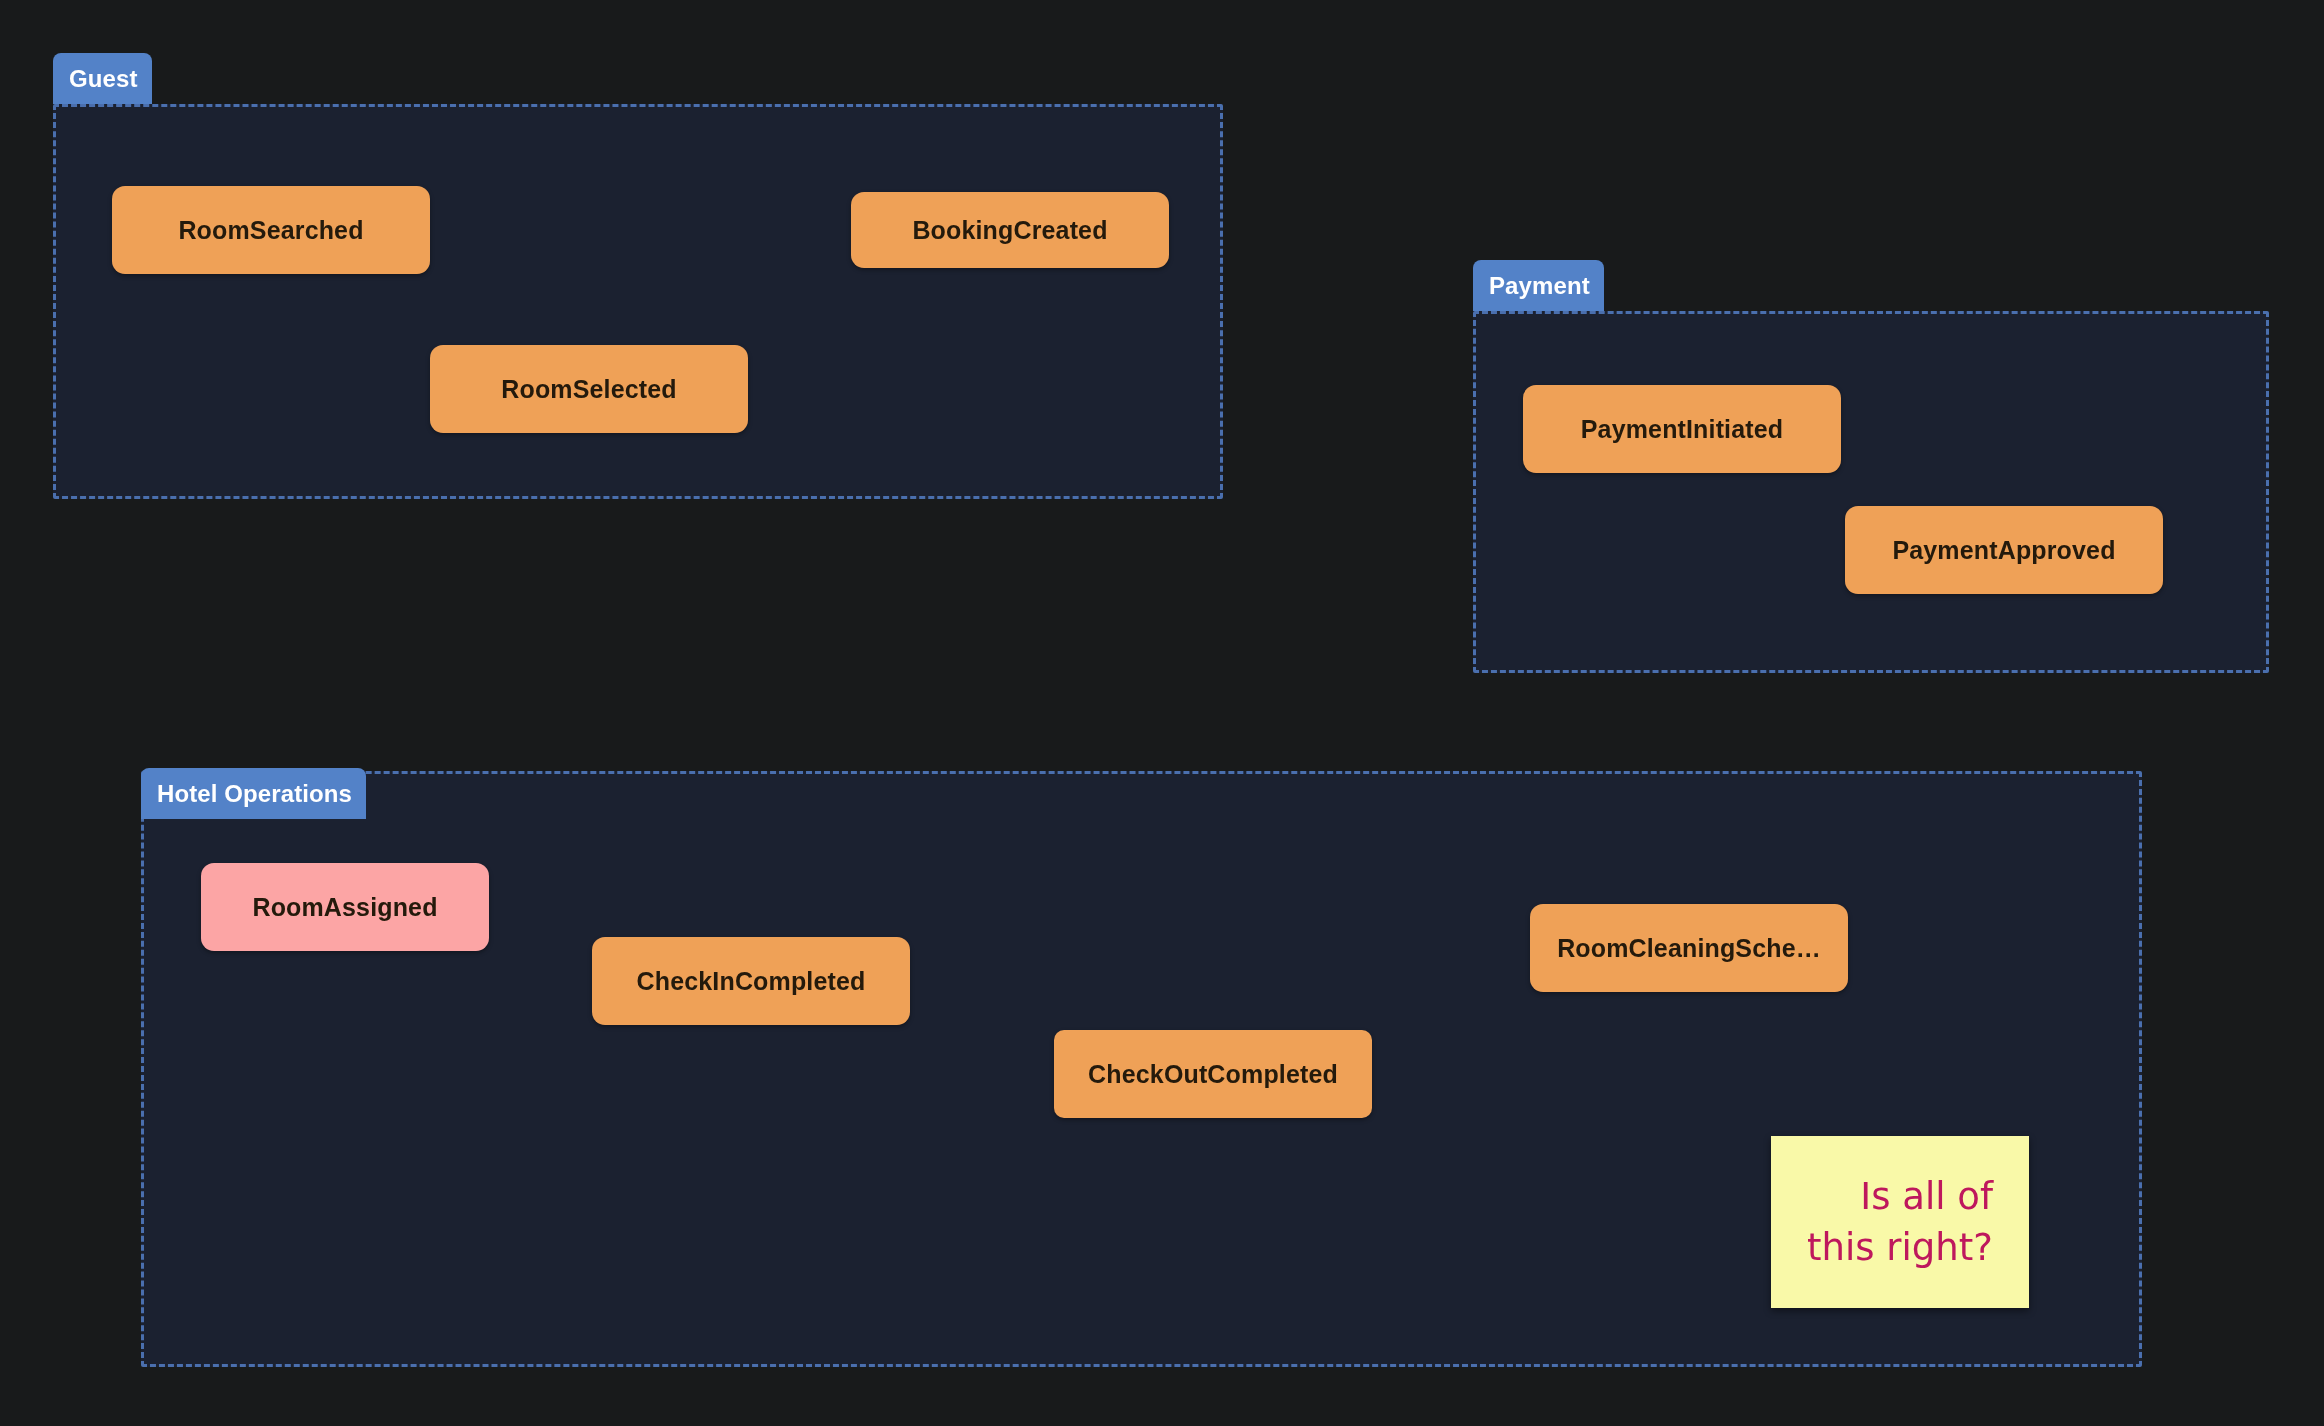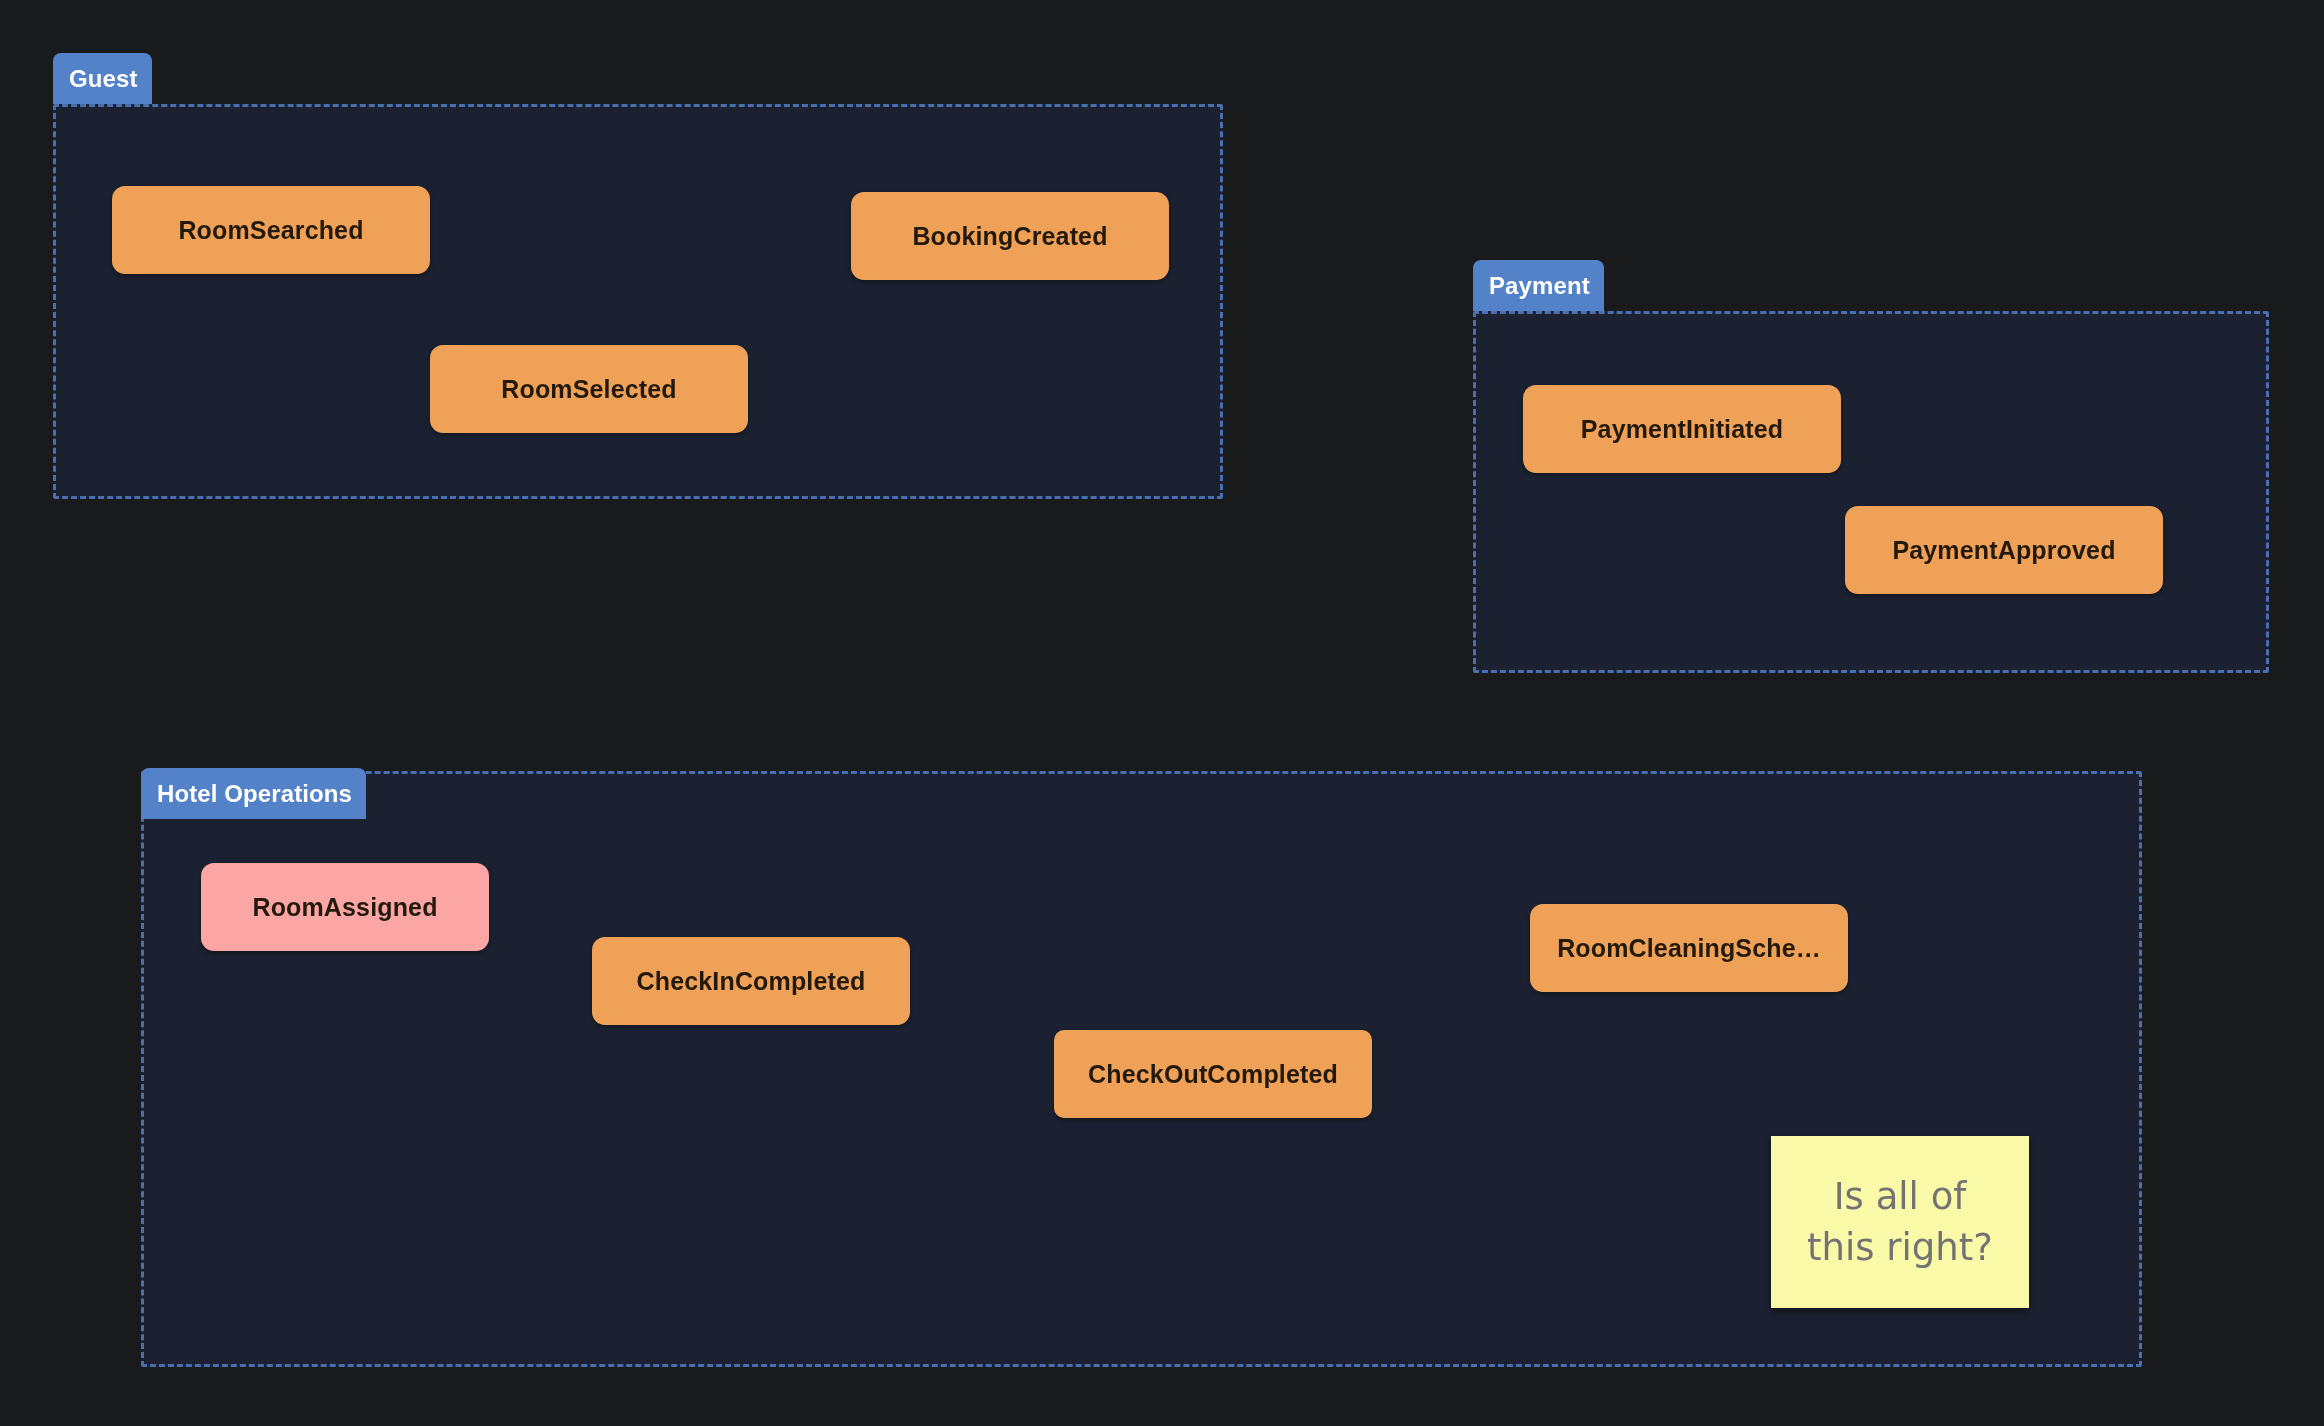--- a/index.html
+++ b/index.html
@@ -81,48 +81,48 @@
     text-overflow: ellipsis;
     white-space: nowrap;
     max-width: 100%;
   }
 
   
   .note {
     position: absolute;
     box-sizing: border-box;
     background: #f9f9a8;
-    color: #737373;
+    color: #be185d;
     font-family: "DejaVu Sans", sans-serif;
     font-size: 37px;
     line-height: 1.38;
     display: flex;
     align-items: center;
     justify-content: center;
-    text-align: center;
+    text-align: right;
     padding: 8px 14px;
     box-shadow: 0 3px 7px rgba(0,0,0,0.45);
   }
   .note .note-text {
     display: block;
     white-space: pre-line;
   }
 </style>
 </head>
 <body>
 
 <div id="board">
     <div class="group" style="left: 53px; top: 104px; width: 1170px; height: 395px;">
       <div class="group-frame" style="background: rgb(27, 33, 48); border-color: rgb(74, 111, 174);"></div>
       <div class="group-tab" style="background: rgb(83, 130, 200);">Guest</div>
     </div>
     <div class="event-card" style="left: 112px; top: 186px; width: 318px; height: 88px; background: rgb(239, 161, 87);">
       <span class="label">RoomSearched</span>
     </div>
-    <div class="event-card" style="left: 851px; top: 192px; width: 318px; height: 88px; background: rgb(239, 161, 87);">
+    <div class="event-card" style="left: 851px; top: 192px; width: 318px; height: 76px; background: rgb(239, 161, 87);">
       <span class="label">BookingCreated</span>
     </div>
     <div class="event-card" style="left: 430px; top: 345px; width: 318px; height: 88px; background: rgb(239, 161, 87);">
       <span class="label">RoomSelected</span>
     </div>
     <div class="group" style="left: 1473px; top: 311px; width: 796px; height: 362px;">
       <div class="group-frame" style="background: rgb(27, 33, 48); border-color: rgb(74, 111, 174);"></div>
       <div class="group-tab" style="background: rgb(83, 130, 200);">Payment</div>
     </div>
     <div class="event-card" style="left: 1845px; top: 506px; width: 318px; height: 88px; background: rgb(239, 161, 87);">

